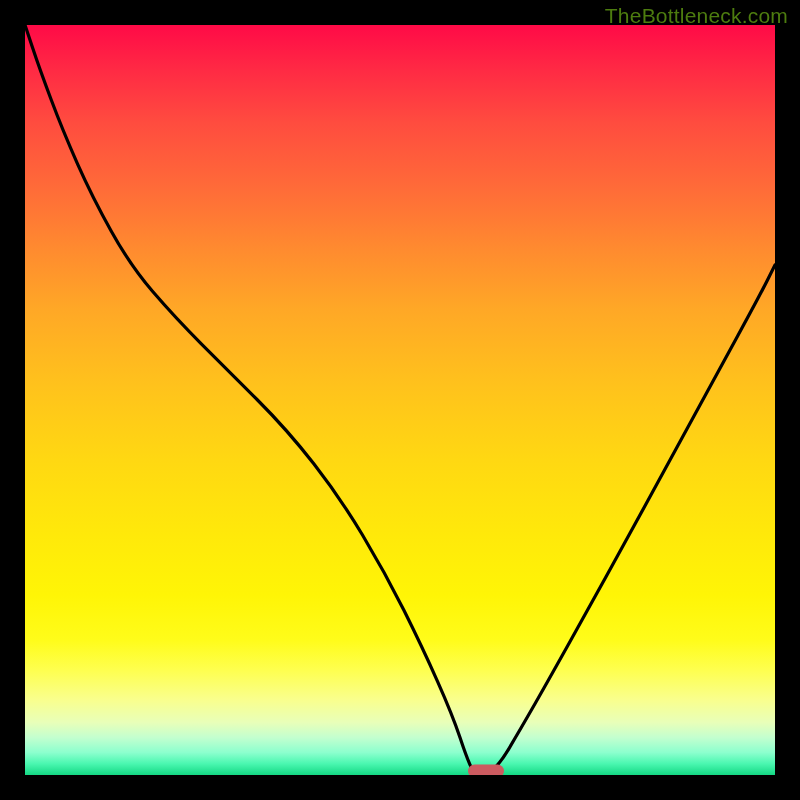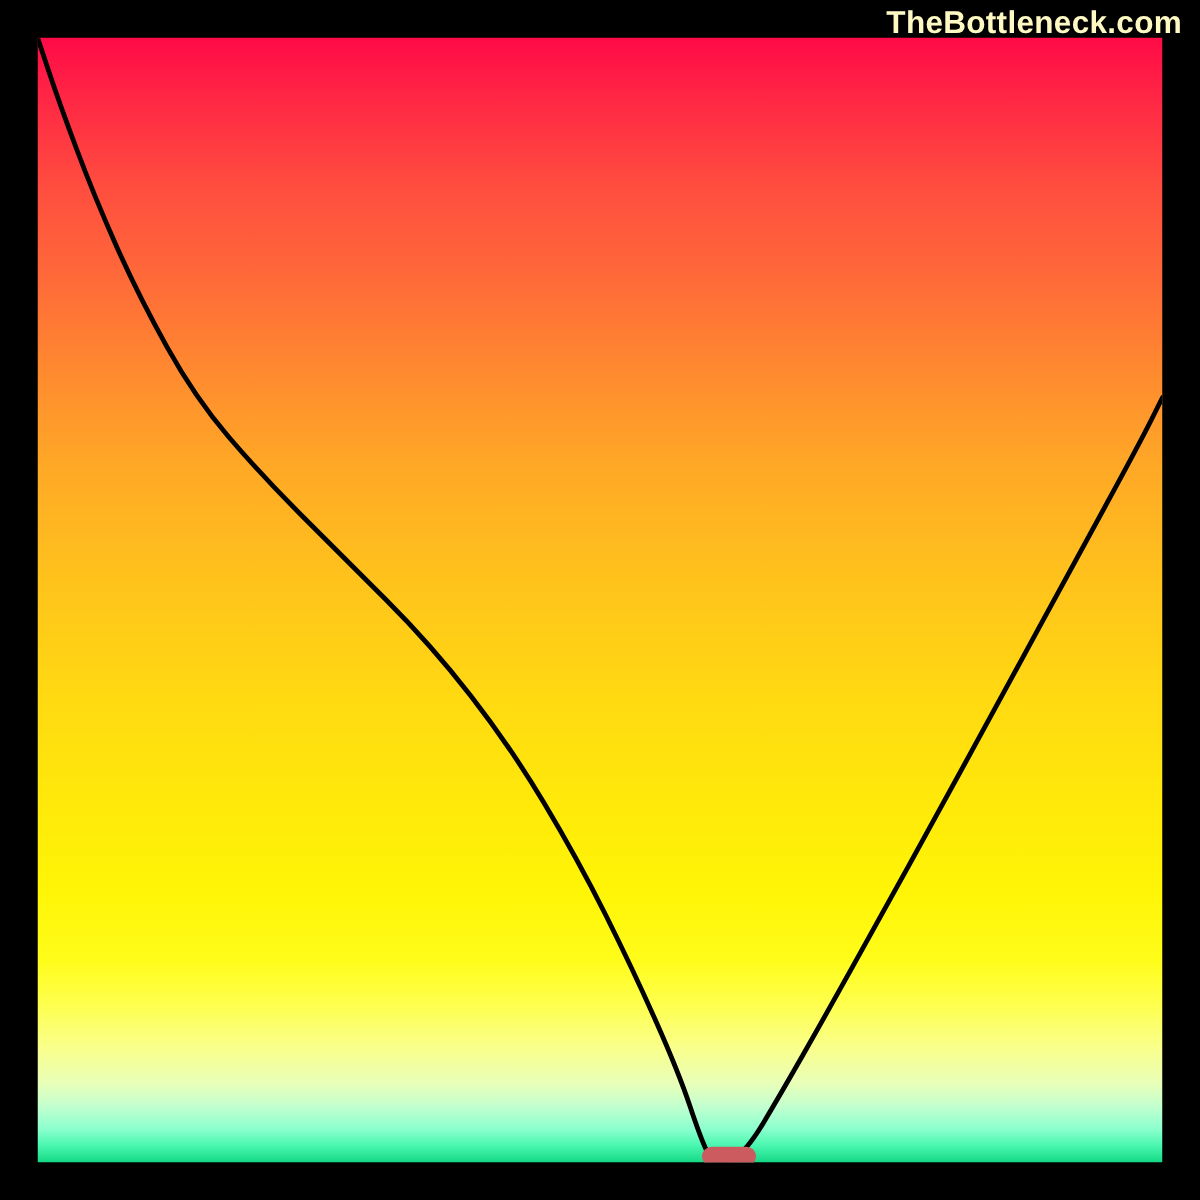--- a/index.html
+++ b/index.html
@@ -67,23 +67,23 @@
     width: 36px;
     height: 13px;
     border-radius: 7px;
     background: #cc5b60;
     transform: translate(-50%, -50%);
   }
   .attribution {
     position: absolute;
     top: 4px;
     right: 12px;
-    color: #fef9c3;
+    color: #4d7c0f;
     font-size: 21px;
-    font-weight: 700;
+    font-weight: 400;
     letter-spacing: 0.2px;
   }
 </style>
 </head>
 <body>
 
 <div class="frame">
   <div class="attribution">TheBottleneck.com</div>
 
   <div class="plot-area">

